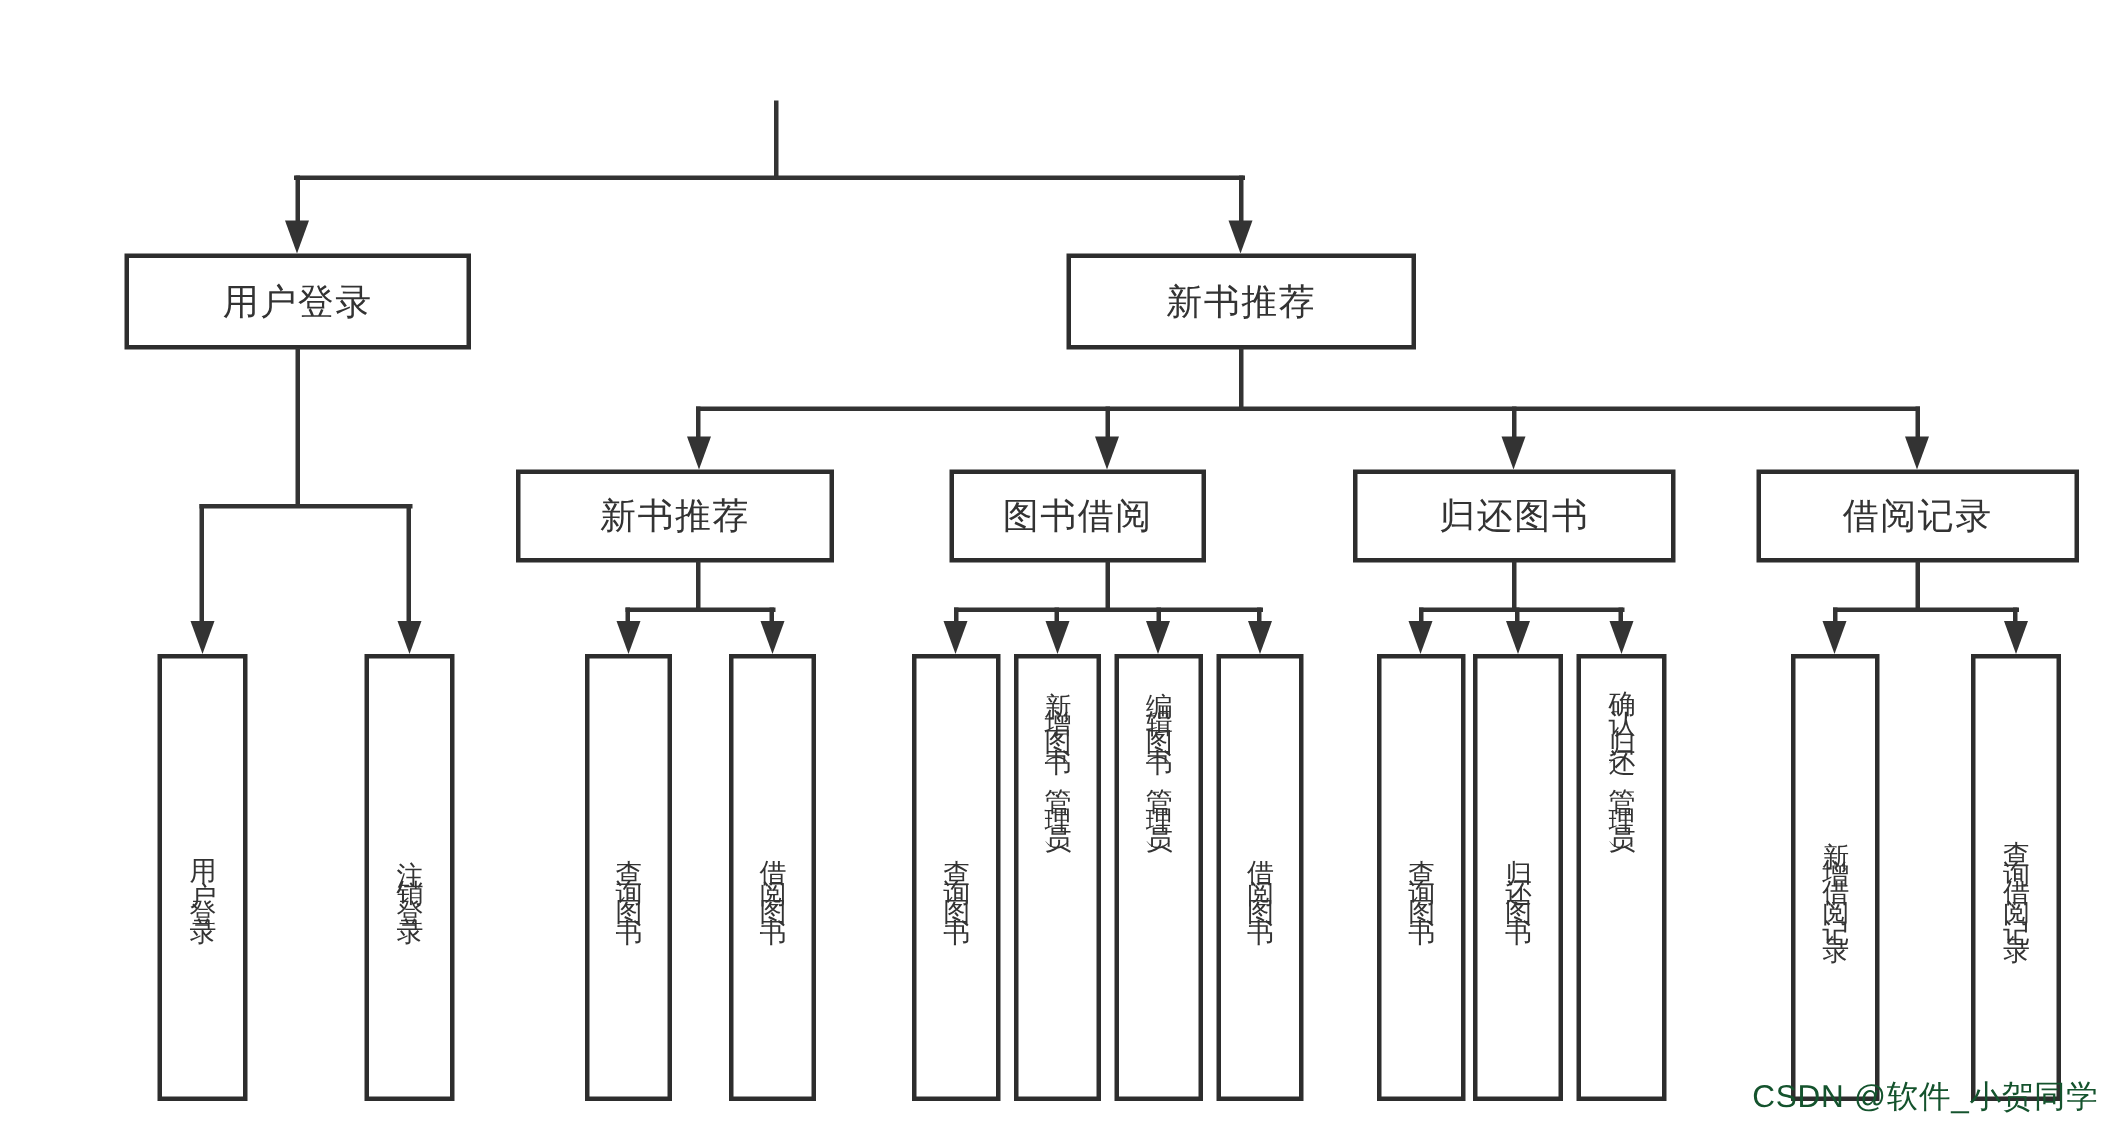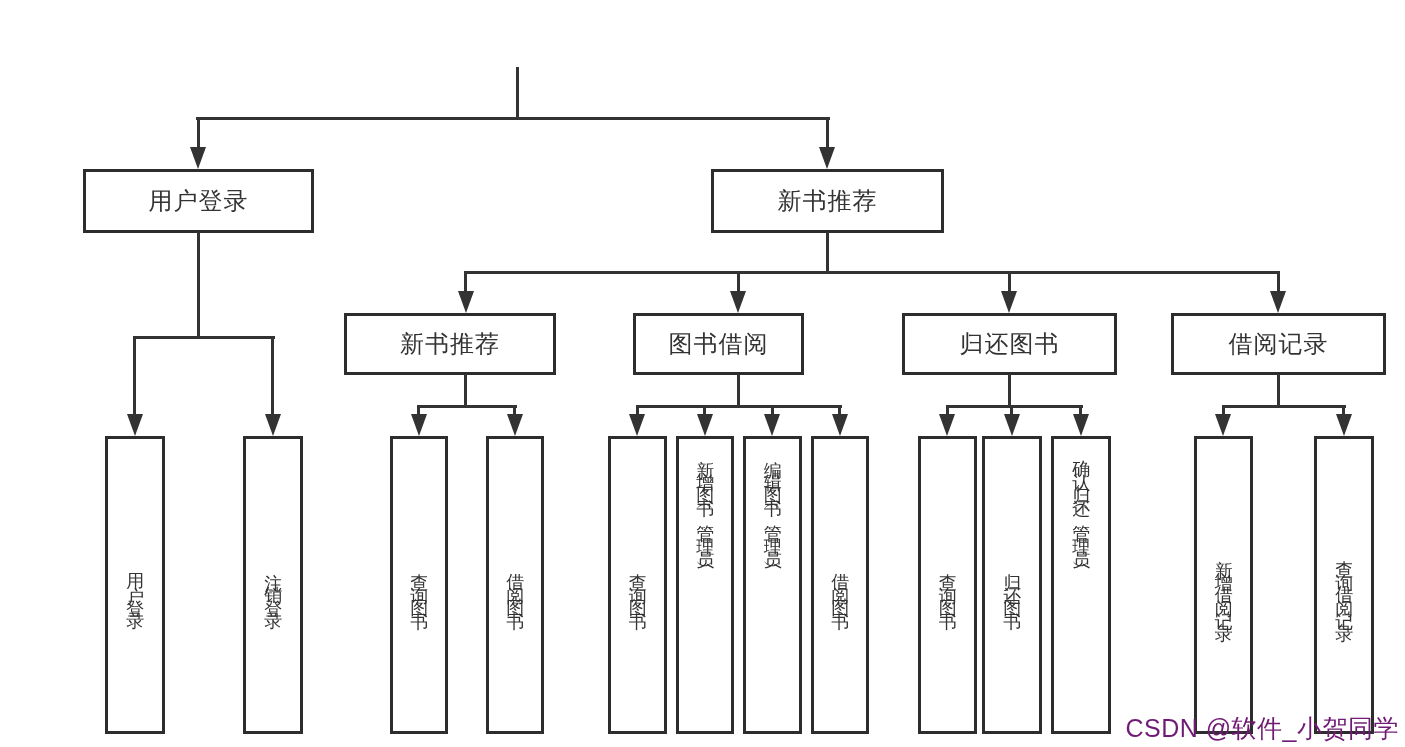--- a/index.html
+++ b/index.html
@@ -47,22 +47,22 @@
   .arr {
     position:absolute; width:0; height:0;
     border-left:8px solid transparent;
     border-right:8px solid transparent;
     border-top:22px solid #333333;
   }
   
   #watermark {
     position:absolute;
     right:6px; bottom:2px;
-    font-size:25px;
-    color:#701a75;
+    font-size:21px;
+    color:#14532d;
     letter-spacing:0.5px;
     z-index:5;
     white-space:nowrap;
   }
 </style>
 </head>
 <body>
 
 <div id="canvas">
 

